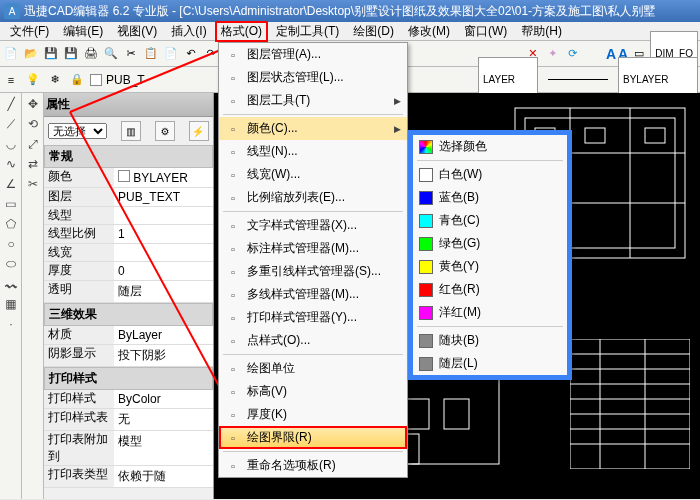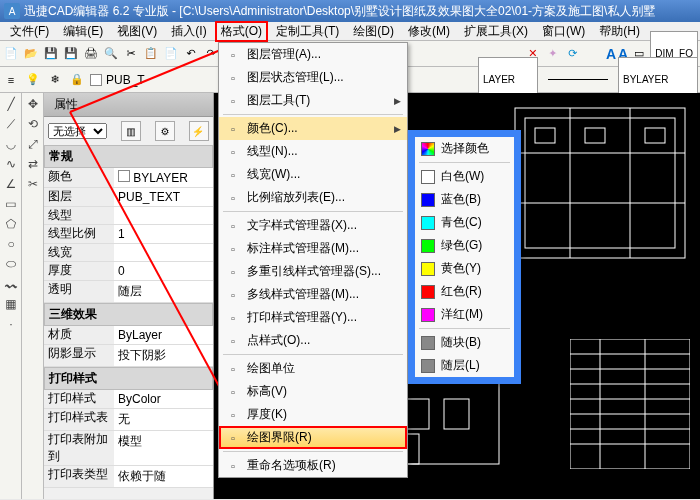--- a/index.html
+++ b/index.html
@@ -10,37 +10,37 @@
 .menubar span{padding:2px 6px;cursor:default}
 .menubar span.hi{border:2px solid #ff0000;padding:0 4px}
 .toolbar{height:26px;background:#f4f4f0;border-bottom:1px solid #bbb;display:flex;align-items:center;padding:0 2px;gap:2px}
 .tool-ic{width:18px;height:18px;border:1px solid transparent;display:inline-flex;align-items:center;justify-content:center;font-size:11px}
 .toolbar2{height:26px;background:#f4f4f0;border-bottom:1px solid #bbb;display:flex;align-items:center;padding:0 2px;gap:4px}
 .main{display:flex;height:406px}
 .left-tools{width:22px;background:#f4f4f0;border-right:1px solid #bbb;display:flex;flex-direction:column;gap:2px;padding:2px}
 .lt{width:18px;height:18px;display:flex;align-items:center;justify-content:center;color:#444}
 .side-tools{width:22px;background:#f4f4f0;border-right:1px solid #bbb;display:flex;flex-direction:column;gap:2px;padding:2px}
 .prop-panel{width:170px;background:#f0f0f0;border-right:1px solid #999;display:flex;flex-direction:column}
-.prop-head{background:linear-gradient(#d0d0d0,#b8b8b8);padding:3px 10px;font-weight:normal;border-bottom:1px solid #999}
+.prop-head{background:linear-gradient(#d0d0d0,#b8b8b8);padding:3px 2px;font-weight:bold;border-bottom:1px solid #999}
 .prop-sel{padding:4px;display:flex;gap:14px;align-items:center}
 .prop-sel select{flex:1;font-size:11px}
 .prop-btn{width:20px;height:20px;border:1px solid #aaa;background:#f8f8f8;display:inline-flex;align-items:center;justify-content:center;font-size:10px}
 .prop-grid{flex:1;overflow:auto;font-size:11px}
 .prop-sec{background:#d8d8d8;padding:2px 4px;font-weight:bold;border:1px solid #bbb}
 .prop-row{display:flex;border-bottom:1px solid #ddd}
 .prop-row .k{width:70px;padding:0 4px;background:#eee}
 .prop-row .v{flex:1;padding:2px 4px;background:#fff}
 .canvas{flex:1;background:#000;position:relative}
 .dropdown{position:absolute;top:42px;left:218px;width:190px;background:#f8f8f8;border:1px solid #999;box-shadow:2px 2px 4px rgba(0,0,0,.3);z-index:10}
 .dd-item{display:flex;align-items:center;padding:3px 6px;gap:6px;cursor:default}
 .dd-item.highlighted{background:linear-gradient(#ffe9a8,#ffd668);border:2px solid #ff0000;padding:1px 4px}
 .dd-ic{width:16px;height:16px;display:inline-flex;align-items:center;justify-content:center;font-size:11px;color:#555}
 .dd-sep{height:1px;background:#ccc;margin:2px 4px}
 .dd-arrow{margin-left:auto;font-size:9px;color:#444}
-.submenu{position:absolute;top:130px;left:408px;width:113px;background:#f8f8f8;border:7px solid #3b82f6;box-shadow:2px 2px 4px rgba(0,0,0,.3);z-index:11}
+.submenu{position:absolute;top:130px;left:408px;width:164px;background:#f8f8f8;border:5px solid #3b82f6;box-shadow:2px 2px 4px rgba(0,0,0,.3);z-index:11}
 .sm-item{display:flex;align-items:center;padding:3px 6px;gap:6px}
 .sm-sw{width:14px;height:14px;border:1px solid #666}
 .bylayer-box{border:1px solid #999;padding:16px 4px;background:#fff;font-size:10px}
 .chk{width:12px;height:12px;border:1px solid #888;background:#fff;display:inline-block}
 svg.arrow{position:absolute;z-index:9;pointer-events:none}
 .cad-drawing{position:absolute;stroke:#fff;stroke-width:1;fill:none}
 </style>
 </head>
 <body>
 
@@ -51,21 +51,20 @@
 
 <div class="menubar" id="menubar">
     <span>文件(F)</span>
     <span>编辑(E)</span>
     <span>视图(V)</span>
     <span>插入(I)</span>
     <span class="hi">格式(O)</span>
     <span>定制工具(T)</span>
     <span>绘图(D)</span>
     <span>修改(M)</span>
-    <span>扩展工具(X)</span>
     <span>窗口(W)</span>
     <span>帮助(H)</span>
   </div>
 
 <div class="toolbar">
   <span class="tool-ic">📄</span>
   <span class="tool-ic">📂</span>
   <span class="tool-ic">💾</span>
   <span class="tool-ic">💾</span>
   <span class="tool-ic">🖨</span>

